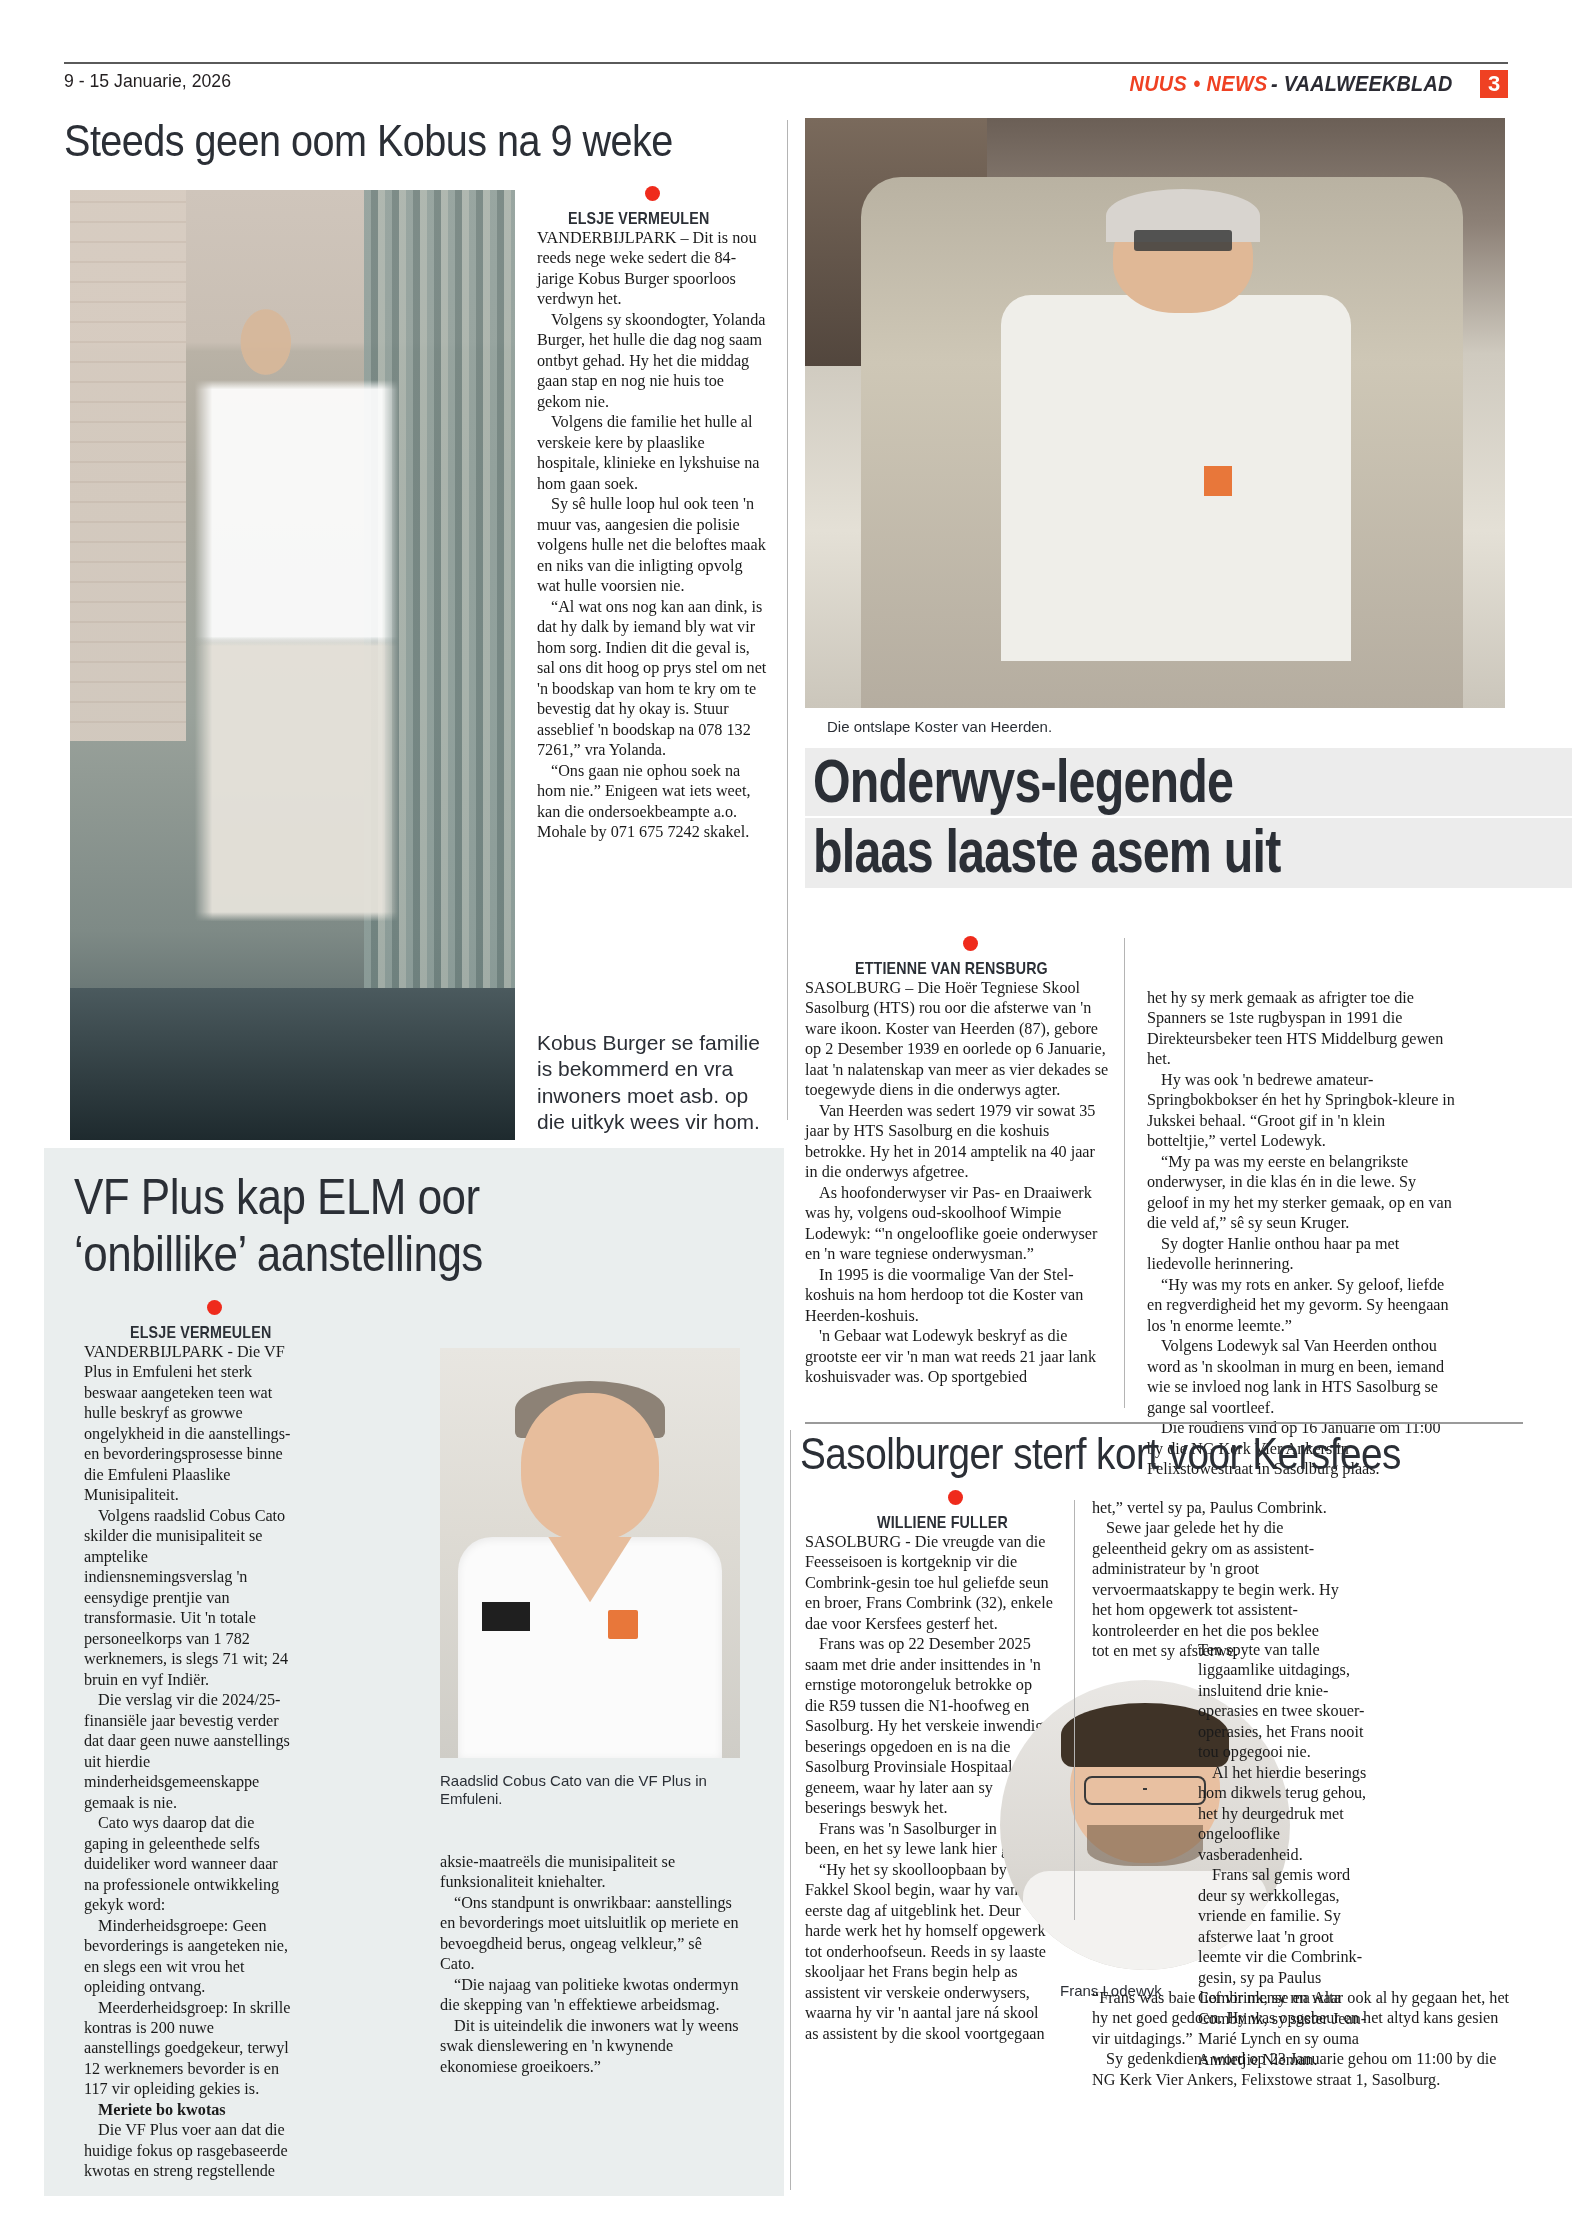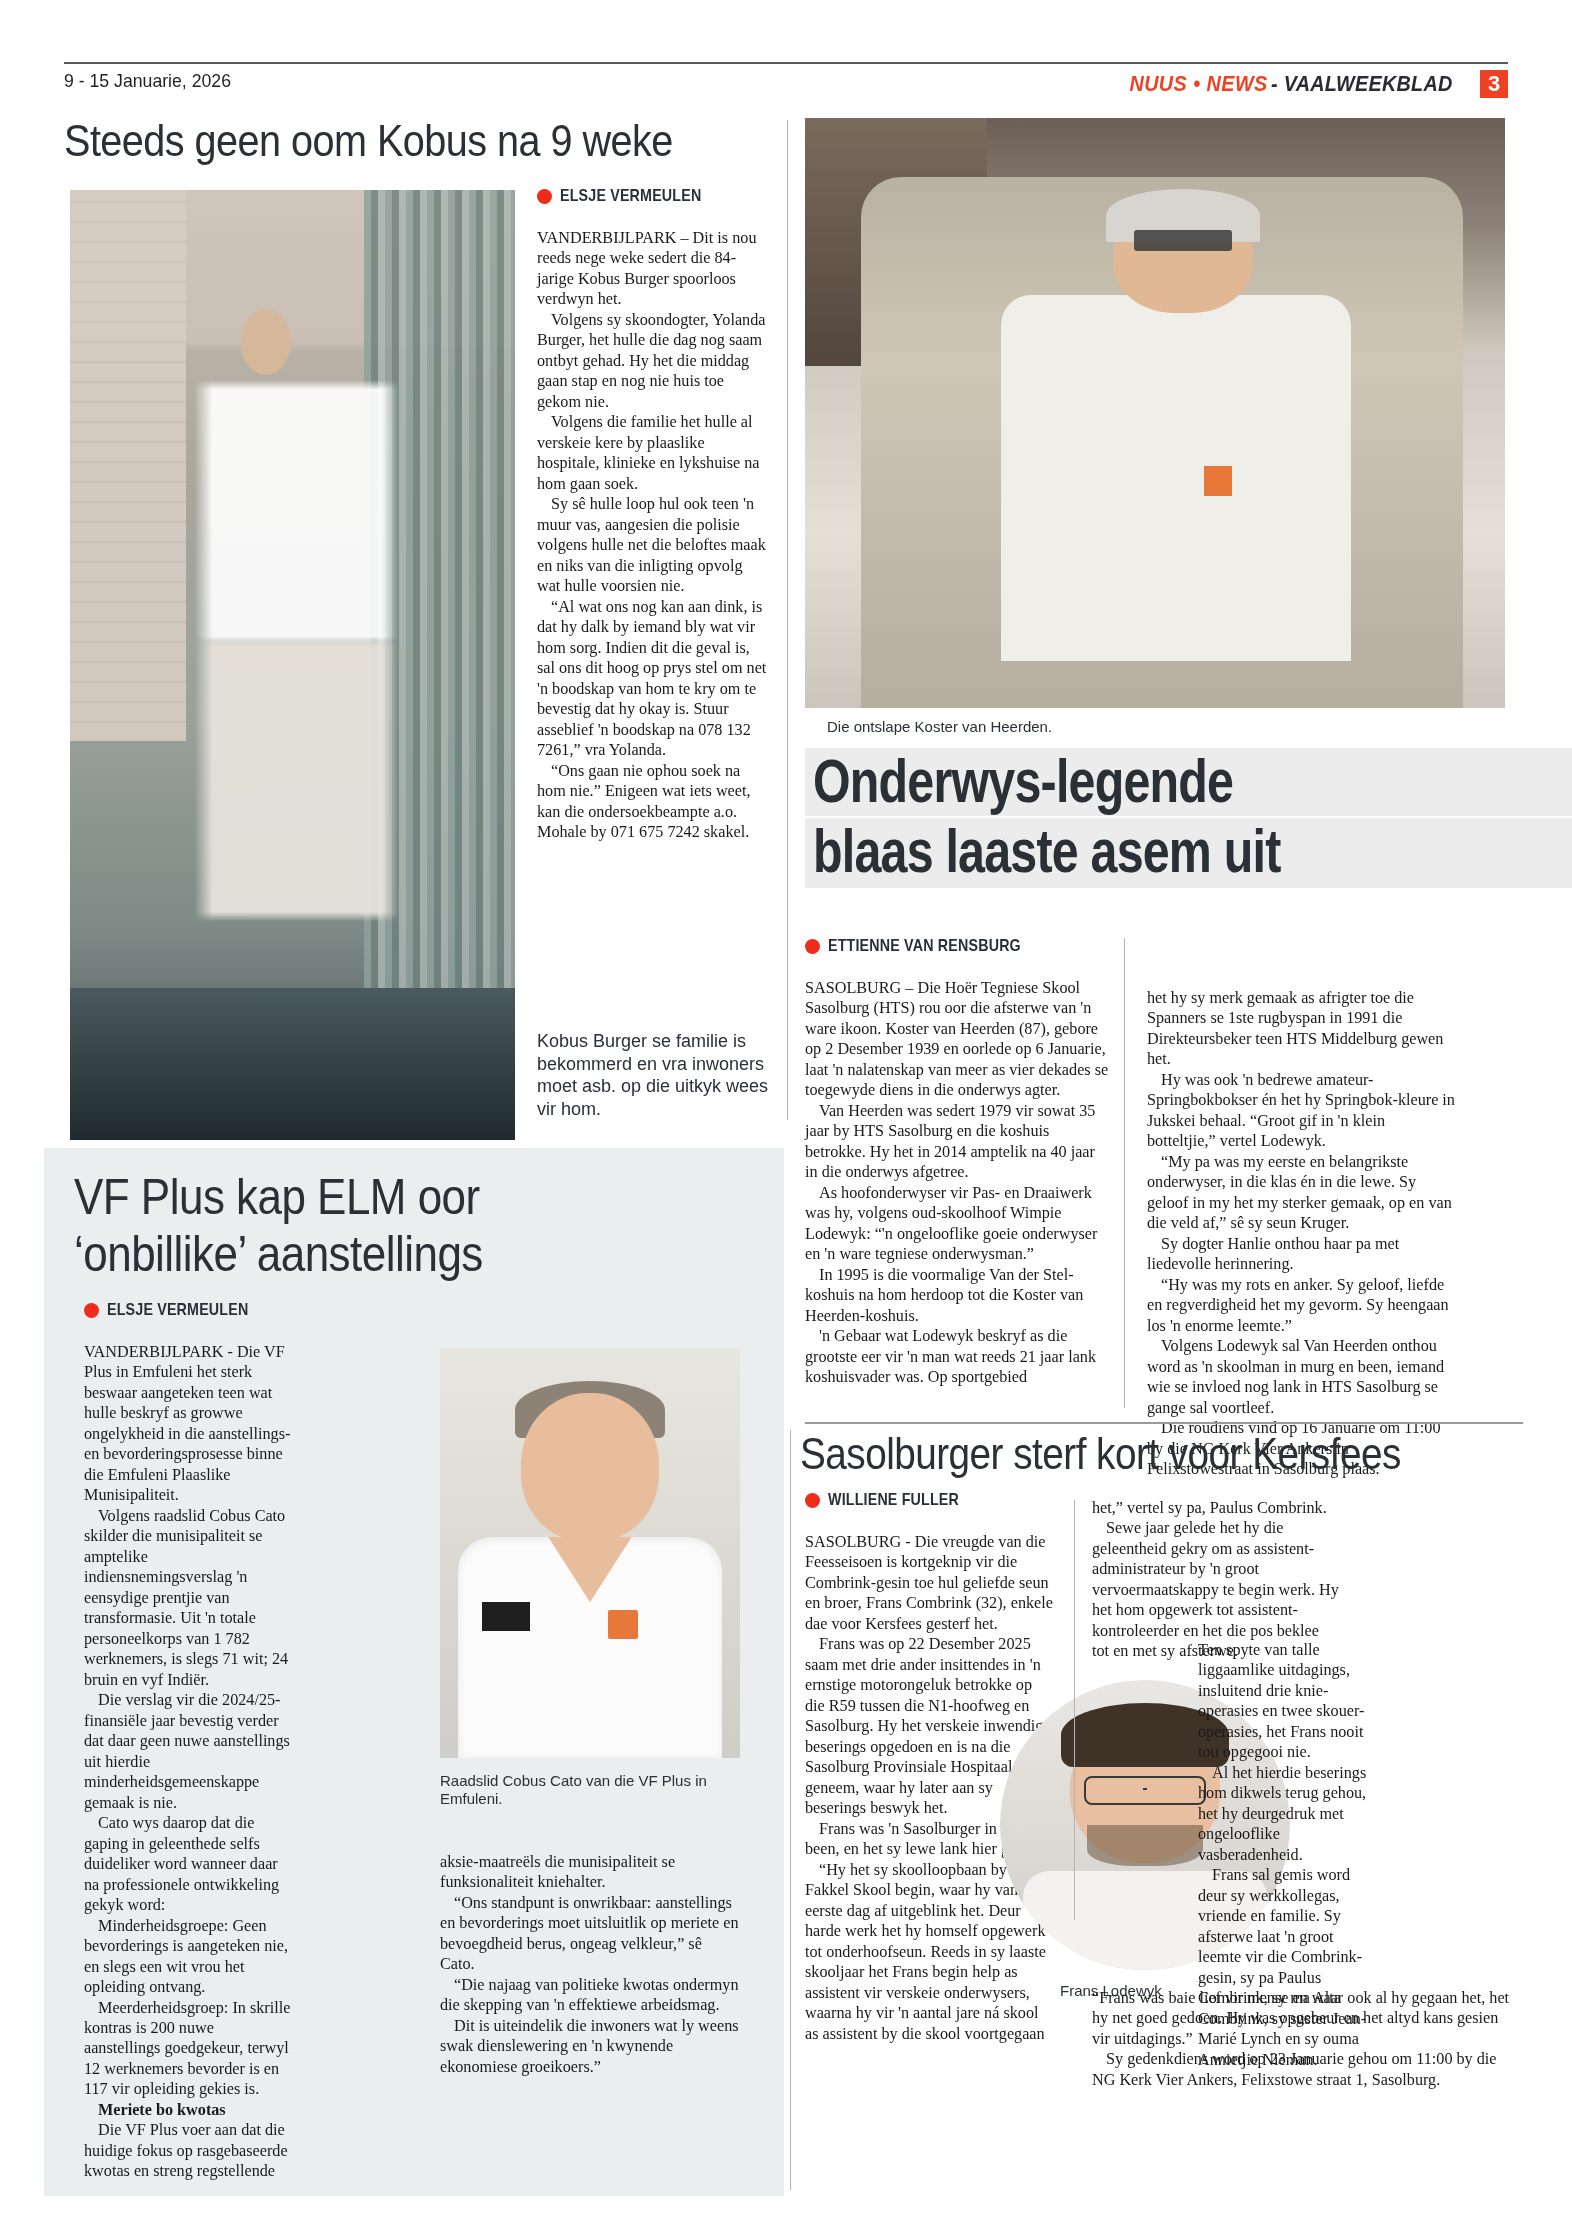--- a/index.html
+++ b/index.html
@@ -54,20 +54,21 @@
     font-family:"Liberation Sans", sans-serif;
     font-weight:bold; color:#2b2f36;
     letter-spacing:-1px; line-height:1.0;
     transform:scaleX(0.78); transform-origin:left top;
   }
   .byline {
     display:flex; align-items:center; gap:8px;
     font-family:"Liberation Sans", sans-serif;
     font-weight:bold; font-size:17px; color:#2b2f36;
     letter-spacing:0.2px;
+    flex-direction:column;
   }
   .byline .dot { width:15px; height:15px; border-radius:50%; background:#ef2b1c; flex:0 0 auto; }
   .byline span.txt { transform:scaleX(0.84); transform-origin:left center; white-space:nowrap; }
 
   .col-body {
     font-family:"Liberation Serif", serif;
     font-size:16.2px; line-height:1.265;
     text-align:left; color:#1a1a1a;
   }
   .col-body p { margin:0; text-indent:14px; }
@@ -75,21 +76,21 @@
   .col-body p.sub {
     font-weight:bold; text-indent:14px;
   }
 
   .caption {
     font-family:"Liberation Sans", sans-serif;
     font-size:15px; line-height:1.22; color:#2b2f36;
   }
   .boxnote {
     font-family:"Liberation Sans", sans-serif;
-    font-size:18px; line-height:1.26; color:#2b2f36;
+    font-size:21px; line-height:1.26; color:#2b2f36;
   }
   .rule-thin { background:#9a9a9a; }
   .vrule { position:absolute; width:1px; background:#b4b4b4; }
 
   
   .photo { position:absolute; overflow:hidden; background:#ddd; }
 
   
   .p1 { background:
       linear-gradient(180deg,#cfc5bb 0%,#c9bfb4 16%,#b9b2a6 17%,#a9a79c 30%,#9aa29b 55%,#7e8a86 78%,#3a4a4e 100%);

